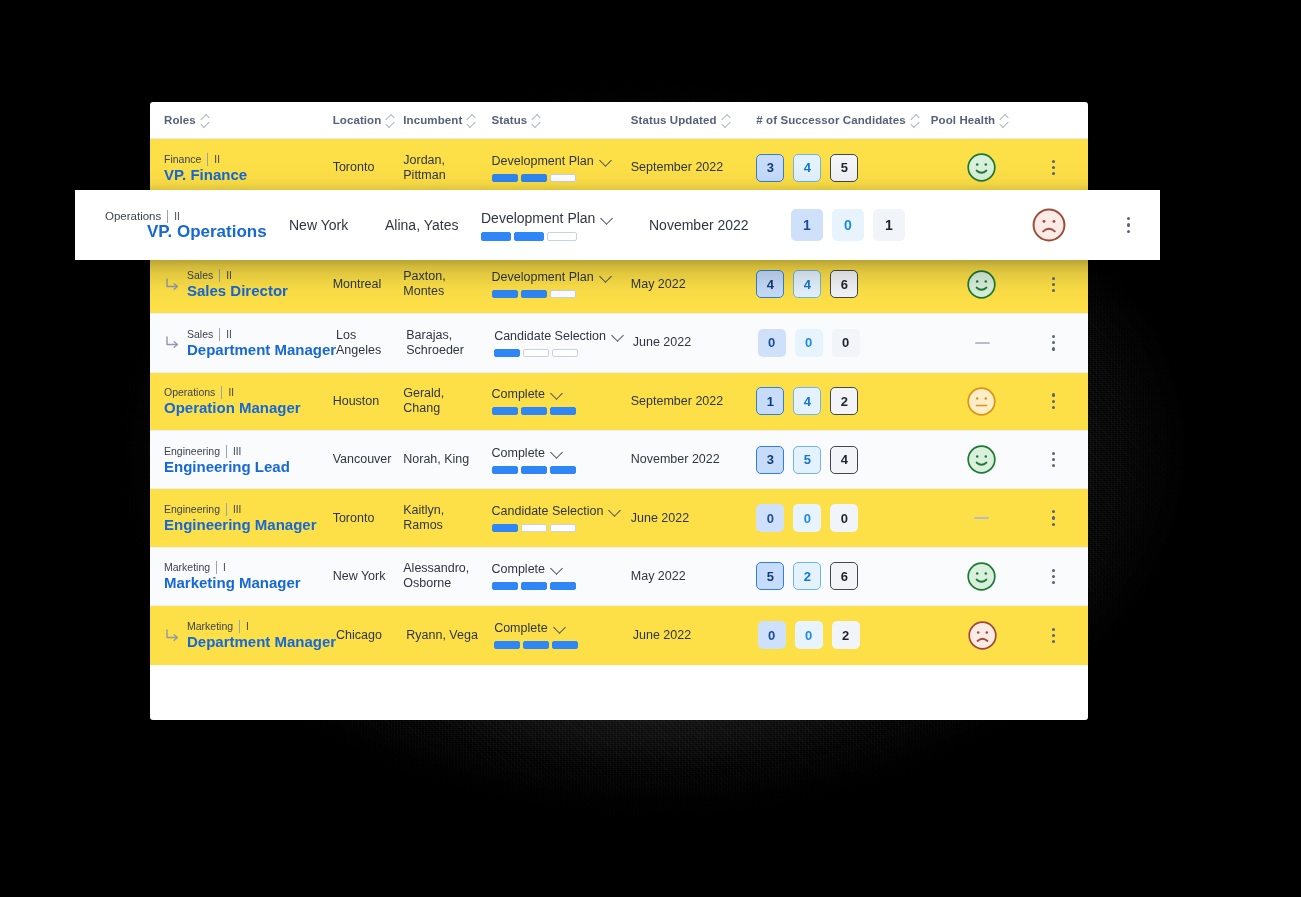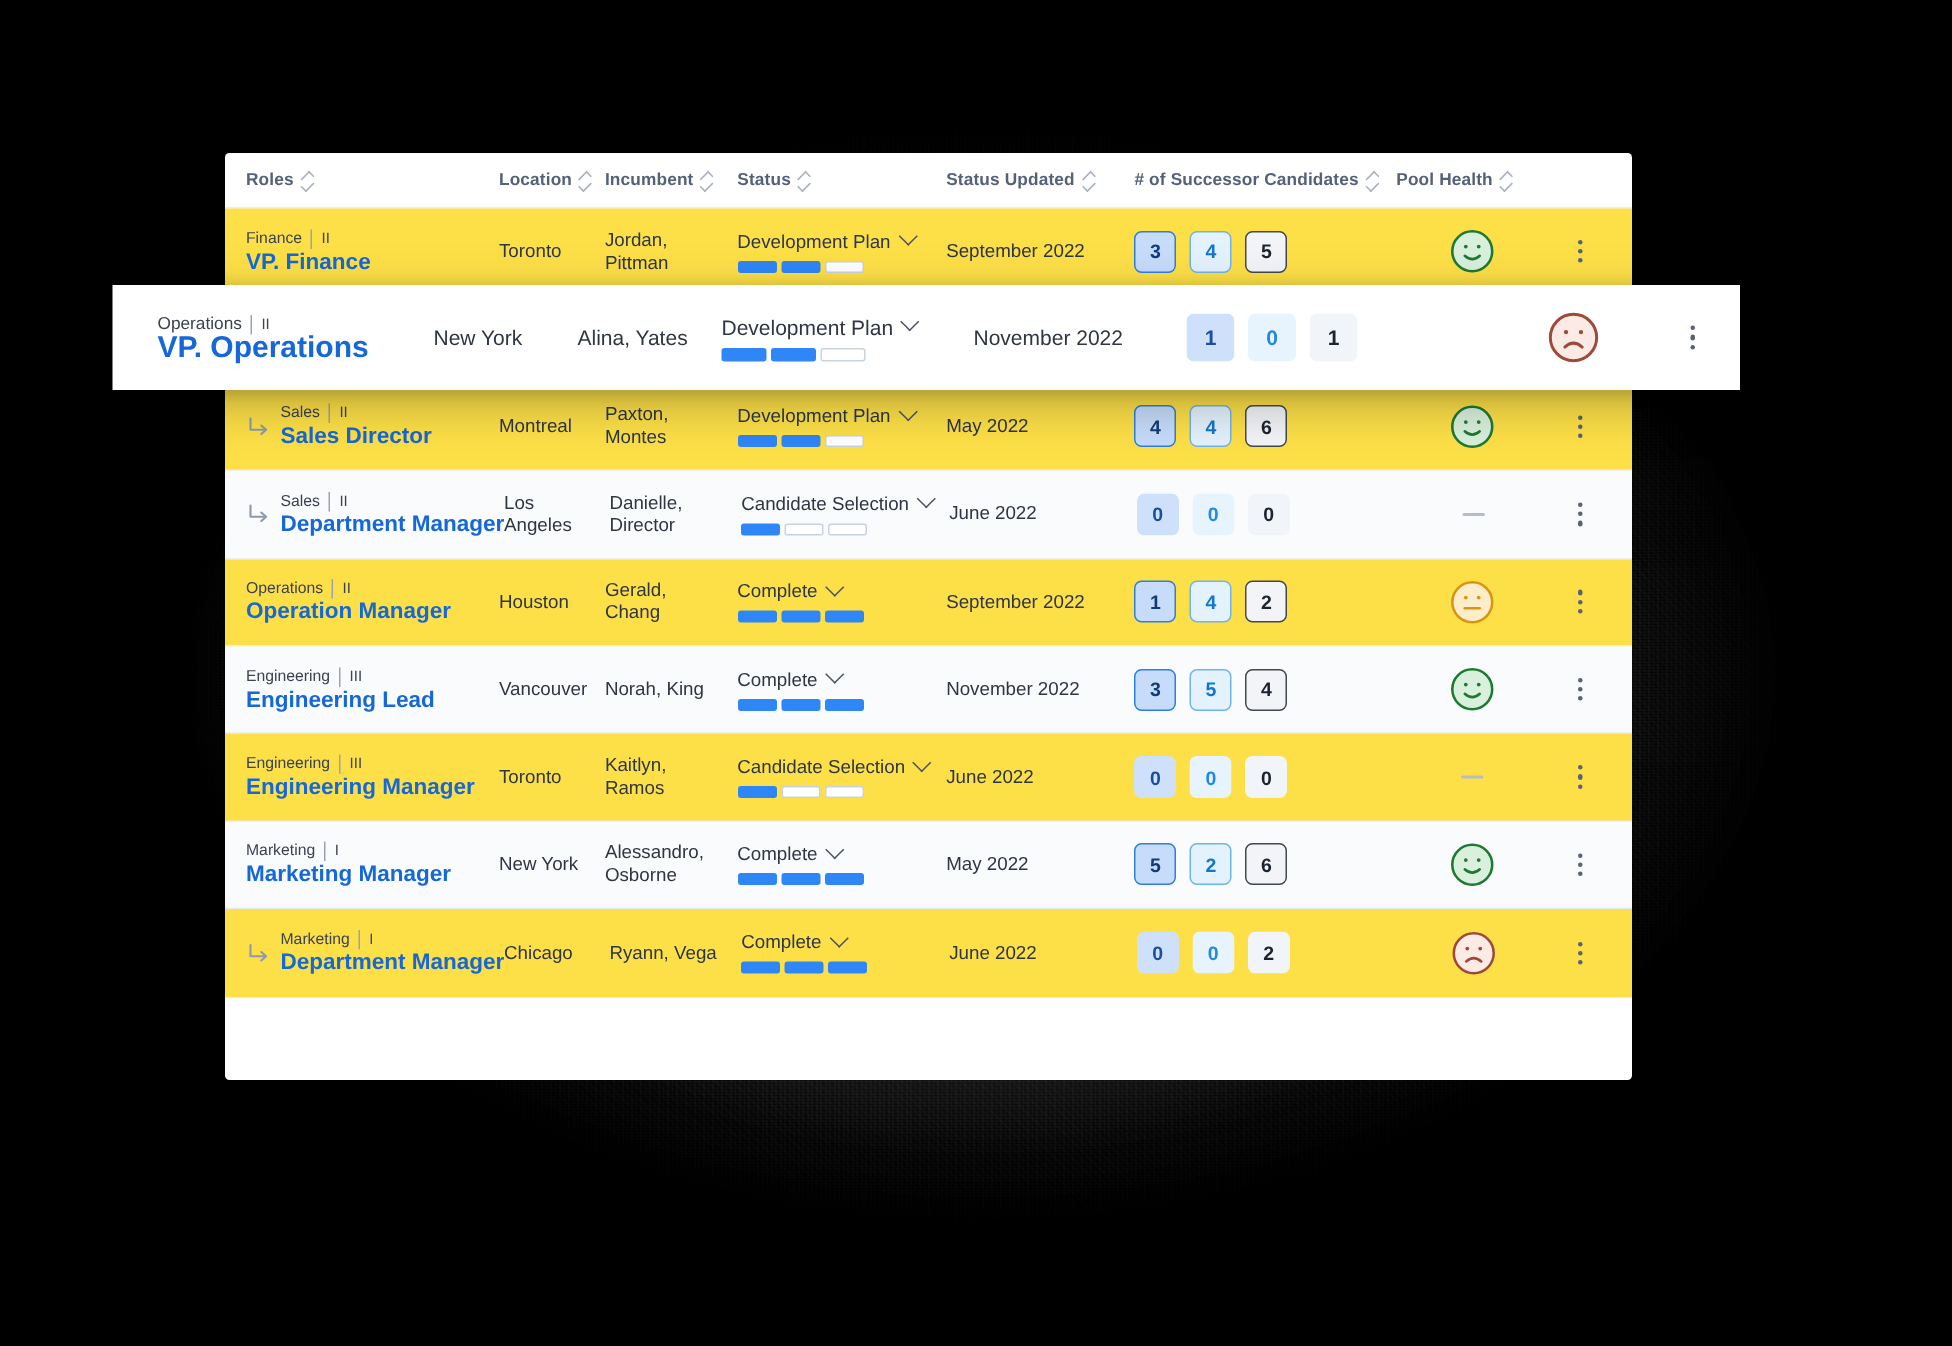--- a/index.html
+++ b/index.html
@@ -151,21 +151,21 @@
   .plain {
     font-size: 12.5px;
     color: #2f3643;
     line-height: 15px;
   }
   .wrapcell { display: block; max-width: 68px; }
   .wrapcell.inc { max-width: 78px; }
 
   
   .status-wrap { display: flex; flex-direction: column; gap: 6px; }
-  .status-line { display: flex; align-items: center; gap: 7px; }
+  .status-line { display: flex; align-items: flex-end; gap: 7px; }
   .status-label { font-size: 12.5px; color: #2f3643; white-space: nowrap; }
   .chev {
     width: 9px; height: 9px; flex: 0 0 auto;
     border-right: 1.4px solid #4a5162;
     border-bottom: 1.4px solid #4a5162;
     transform: translateY(-3px) rotate(45deg);
   }
   .seg-bar { display: flex; gap: 3px; }
   .seg {
     width: 26px; height: 8px;
@@ -226,21 +226,21 @@
   }
   #highlight-row .hl-roles    { width: 200px; padding-left: 16px; }
   #highlight-row .hl-location { width: 96px; }
   #highlight-row .hl-incumbent{ width: 96px; }
   #highlight-row .hl-status   { width: 168px; }
   #highlight-row .hl-updated  { width: 142px; }
   #highlight-row .hl-succ     { width: 196px; }
   #highlight-row .hl-health   { width: 124px; }
   #highlight-row .hl-menu     { flex: 1; }
 
-  #highlight-row .role-title { font-size: 20px; }
+  #highlight-row .role-title { font-size: 17px; margin-left: 42px; }
   #highlight-row .role-meta  { font-size: 11.5px; }
   #highlight-row .plain      { font-size: 14px; }
   #highlight-row .status-label { font-size: 14px; }
   #highlight-row .seg { width: 30px; height: 9px; }
   #highlight-row .badge { width: 32px; height: 32px; font-size: 14px; }
   #highlight-row .face { width: 36px; height: 36px; }
   #highlight-row .kebab i { width: 3.6px; height: 3.6px; }
 </style>
 </head>
 <body>
@@ -480,21 +480,21 @@
                   <span class="lvl">II</span>
                 </div>
                 <a class="role-title">Department Manager</a>
               </div>
             </div>
           </div>
           <div class="cell col-location">
             <span class="plain wrapcell">Los Angeles</span>
           </div>
           <div class="cell col-incumbent">
-            <span class="plain wrapcell inc">Danielle, Director</span>
+            <span class="plain wrapcell inc">Barajas, Schroeder</span>
           </div>
           <div class="cell col-status">
             <div class="status-wrap">
               <div class="status-line">
                 <span class="status-label">Candidate Selection</span>
                 <span class="chev"></span>
               </div>
               <div class="seg-bar">
                 <span class="seg on"></span>
                 <span class="seg"></span>

